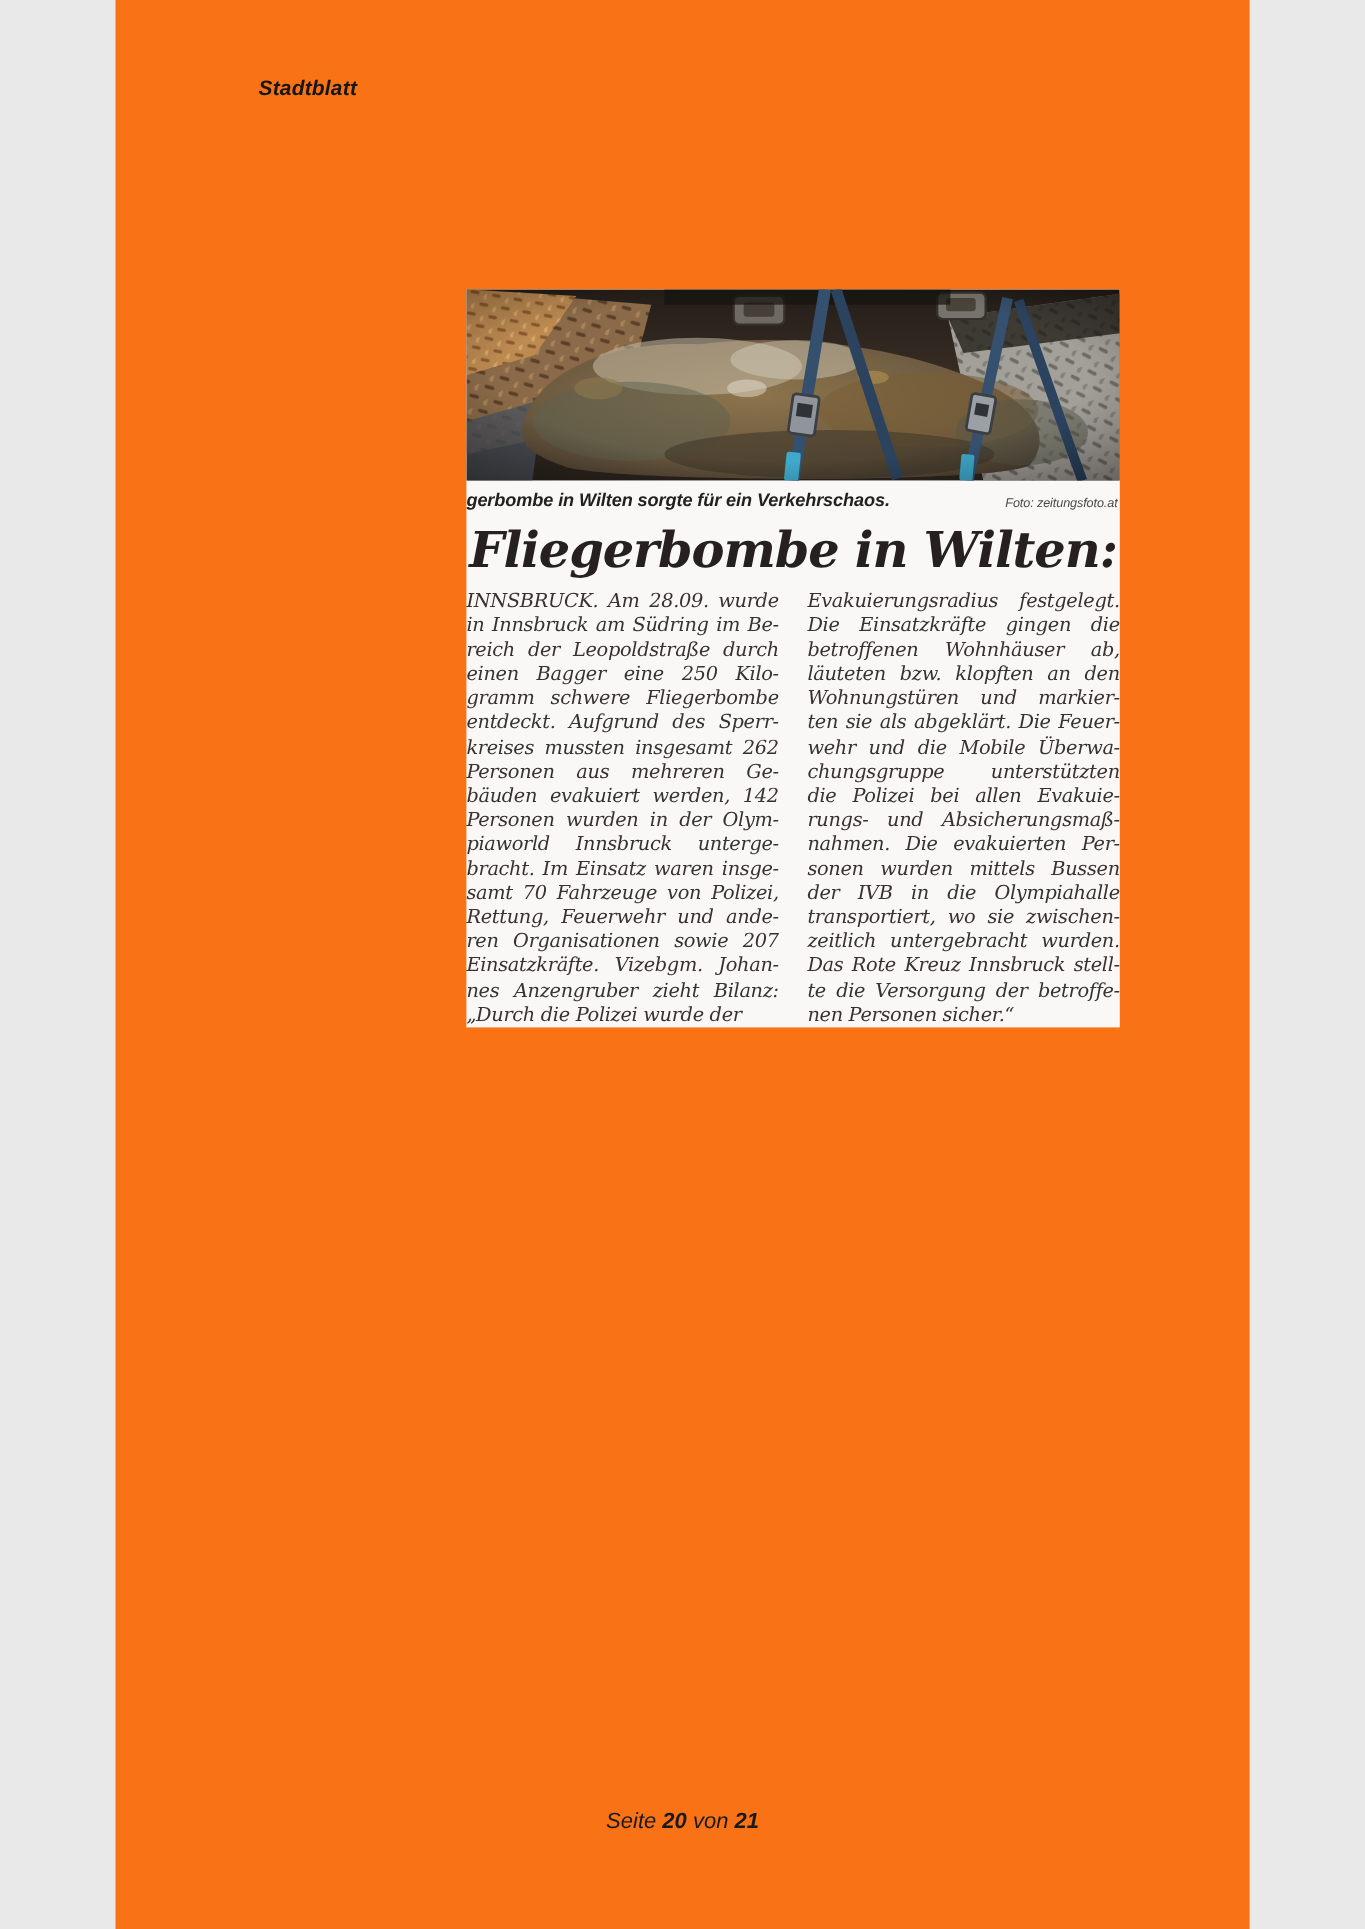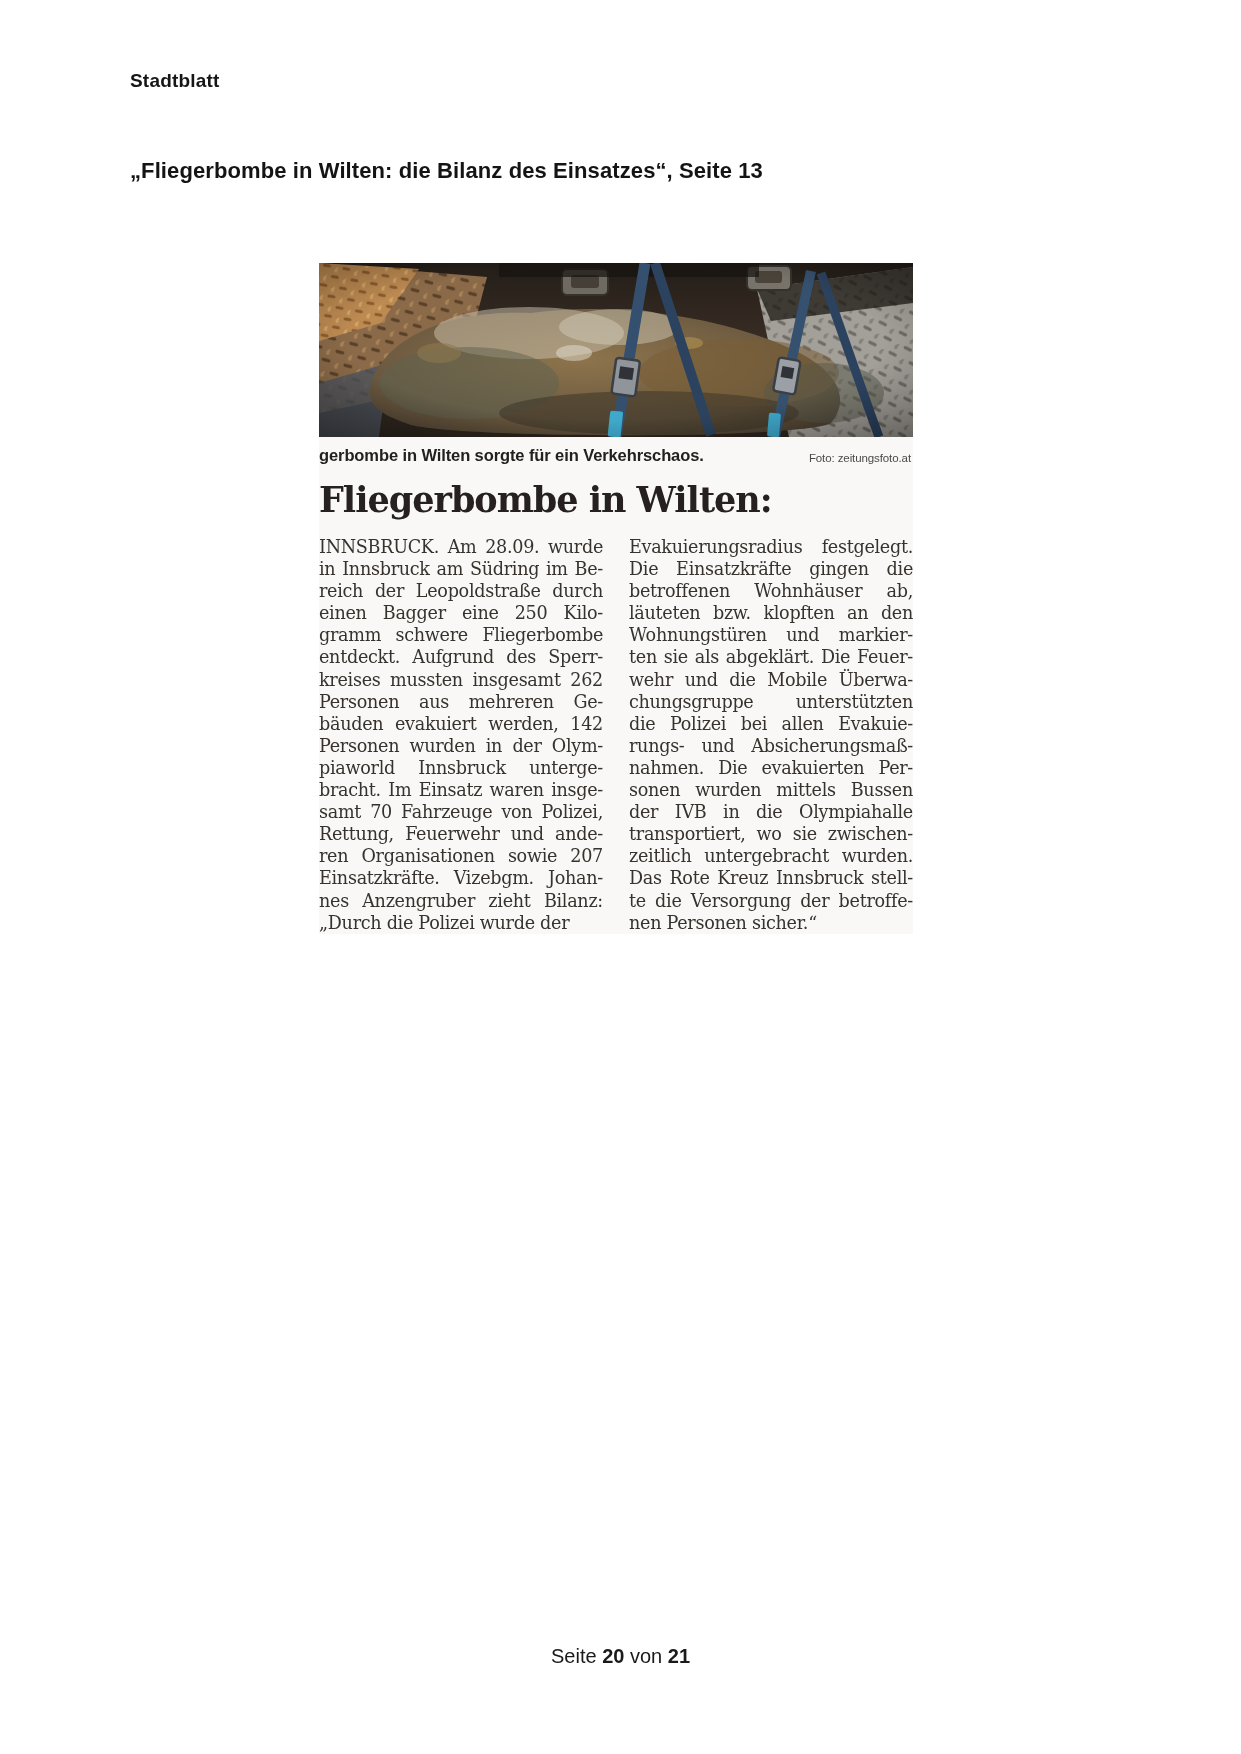--- a/index.html
+++ b/index.html
@@ -1,23 +1,24 @@
 <!DOCTYPE html>
 <html><head>
 <meta charset="utf-8">
 <style>
   html,body{margin:0;padding:0;background:#e9e9e9;}
   .page{
     position:relative;
-    width:1241px;height:1754px;
+    width:1031px;height:1754px;
     margin:0 auto;
-    background:#ffffff;
+    background:#f97316;
     font-family:"Liberation Sans", sans-serif;
     color:#111;
     overflow:hidden;
+    font-style:italic;
   }
   .page-header{
     position:absolute;left:130px;top:70px;
     font-size:19px;font-weight:bold;color:#161616;
     letter-spacing:.2px;
   }
   .doc-heading{
     position:absolute;left:130px;top:158px;
     font-size:22px;font-weight:bold;color:#141414;
     letter-spacing:.1px;
@@ -34,22 +35,22 @@
     color:#222120;letter-spacing:-0.1px;
   }
   .cap-row{display:flex;align-items:flex-end;justify-content:space-between;}
   .credit{
     font-size:11.5px;font-weight:normal;color:#4c4a47;
     line-height:18px;white-space:nowrap;padding-right:2px;
   }
   .headline{
     margin:8px 0 0 0;padding:0;
     font-family:"DejaVu Serif", serif;
-    font-size:35px;line-height:49px;font-weight:bold;
-    color:#262120;letter-spacing:-1px;
+    font-size:45px;line-height:49px;font-weight:bold;
+    color:#262120;letter-spacing:-1px;text-align:center;
   }
   .headline .hl{display:block;}
   .article{
     margin-top:12px;
     display:flex;gap:26px;
     font-family:"DejaVu Serif", serif;
     font-size:17.6px;line-height:22.1px;
     color:#37322e;letter-spacing:-0.3px;
   }
   .col{flex:1 1 0;min-width:0;}
@@ -67,21 +68,20 @@
 </style>
 </head>
 <body>
 
 <div class="page">
 
   <div class="page-header">
     <span>Stadtblatt</span>
   </div>
 
-  <div class="doc-heading">„Fliegerbombe in Wilten: die Bilanz des Einsatzes“, Seite 13</div>
 
   <div class="clipping">
 
     <div class="photo">
       <svg width="594" height="174" viewBox="0 0 594 174" xmlns="http://www.w3.org/2000/svg">
         <defs>
           <linearGradient id="bgGrad" x1="0" y1="0" x2="0" y2="1">
             <stop offset="0" stop-color="#241d18"></stop>
             <stop offset="0.5" stop-color="#3a2f26"></stop>
             <stop offset="1" stop-color="#2c241d"></stop>

